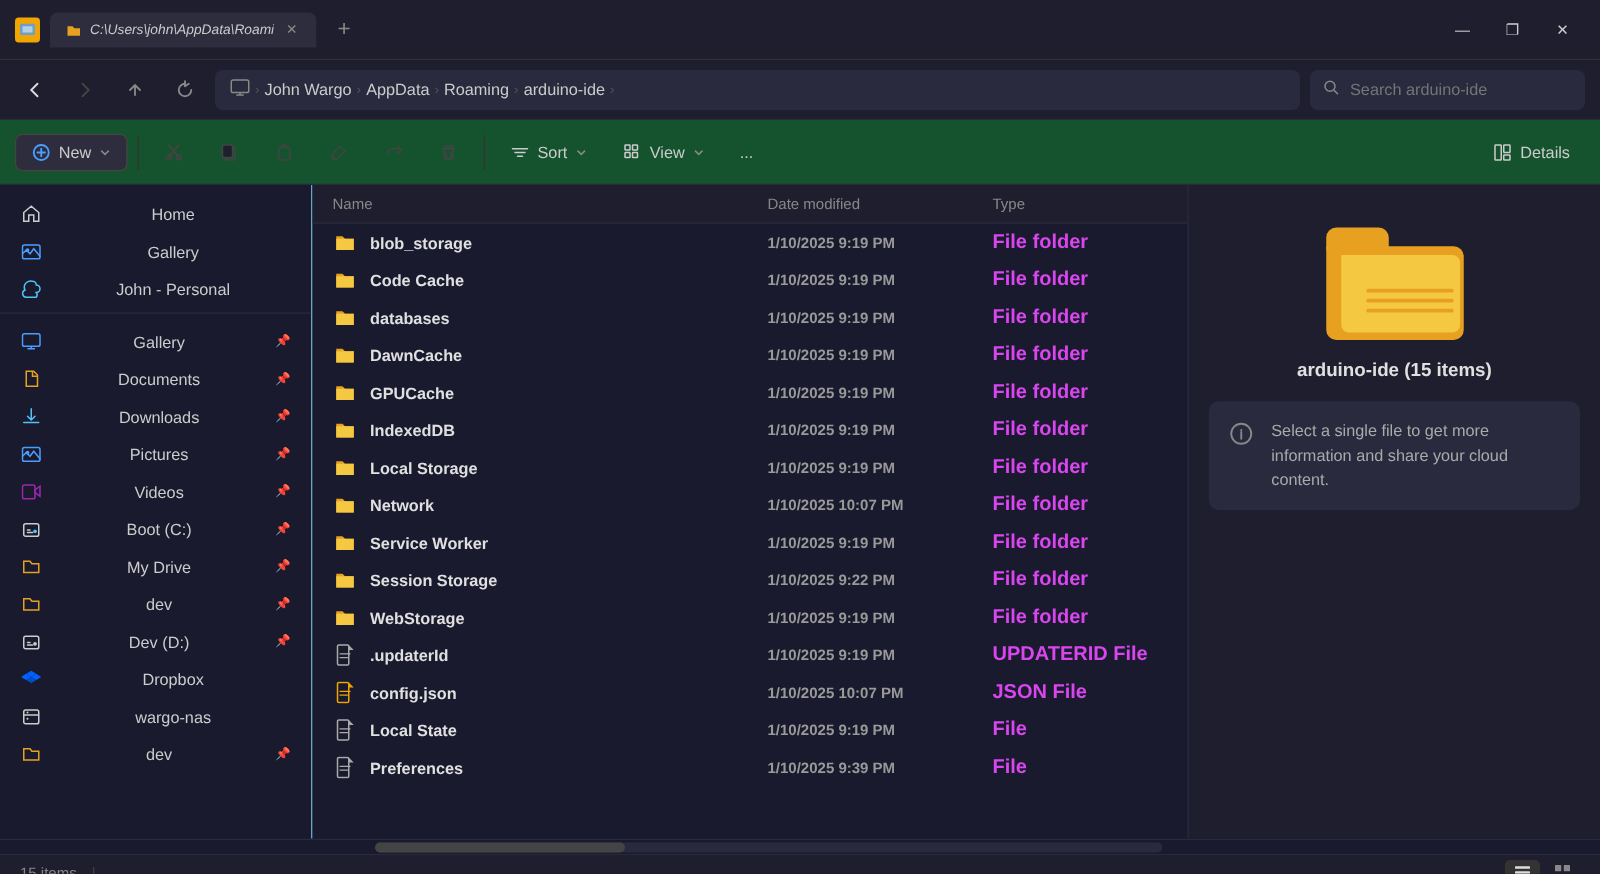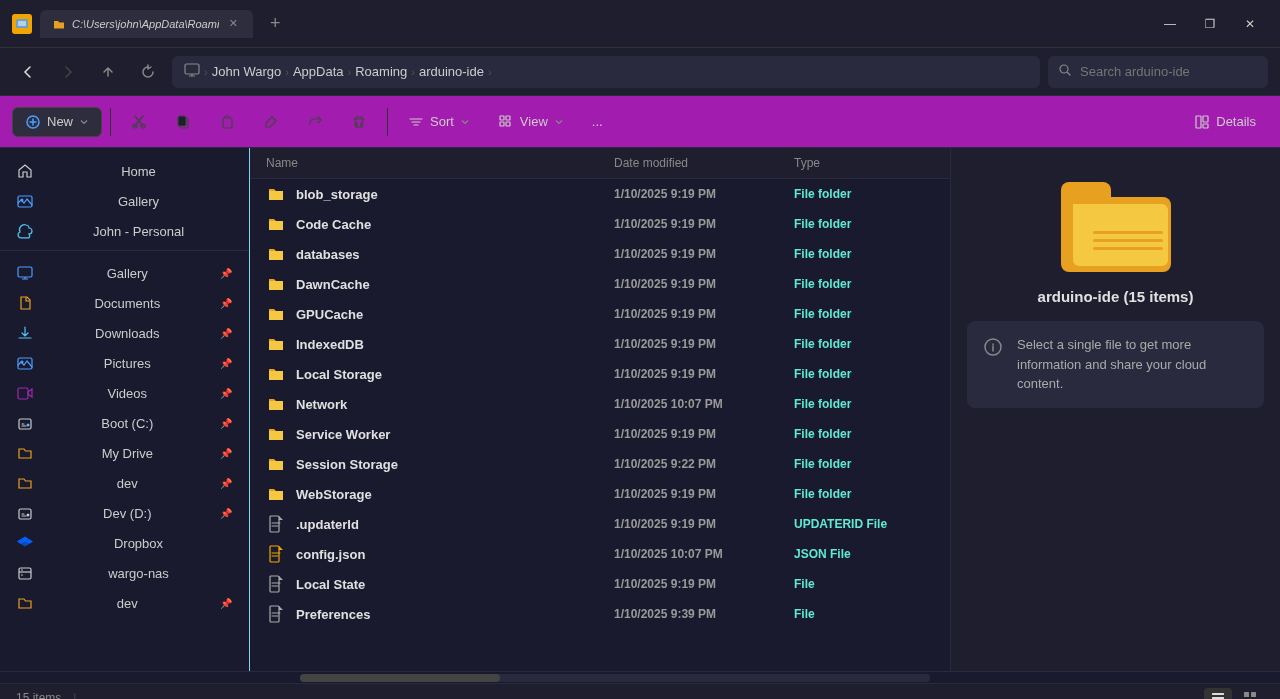--- a/index.html
+++ b/index.html
@@ -149,21 +149,21 @@
       outline: none;
       color: #ccc;
       font-size: 13px;
       flex: 1;
     }
     .search-icon { color: #888; }
 
     
     .toolbar {
       height: 52px;
-      background: #a21caf;
+      background: #14532d;
       display: flex;
       align-items: center;
       padding: 0 12px;
       gap: 4px;
       border-bottom: 1px solid #2a2a3e;
     }
     .toolbar-btn {
       display: flex;
       align-items: center;
       gap: 6px;
@@ -281,21 +281,21 @@
     }
     .folder-icon svg { width: 18px; height: 18px; }
     .file-icon {
       width: 20px;
       height: 20px;
       display: flex;
       align-items: center;
       justify-content: center;
     }
     .file-date { color: #999; font-size: 12px; }
-    .file-type { color: #5eead4; font-size: 12px; }
+    .file-type { color: #d946ef; font-size: 16px; }
 
     
     .detail-panel {
       width: 330px;
       background: #1e1e2e;
       border-left: 1px solid #2a2a3e;
       display: flex;
       flex-direction: column;
       align-items: center;
       padding: 24px 16px;

